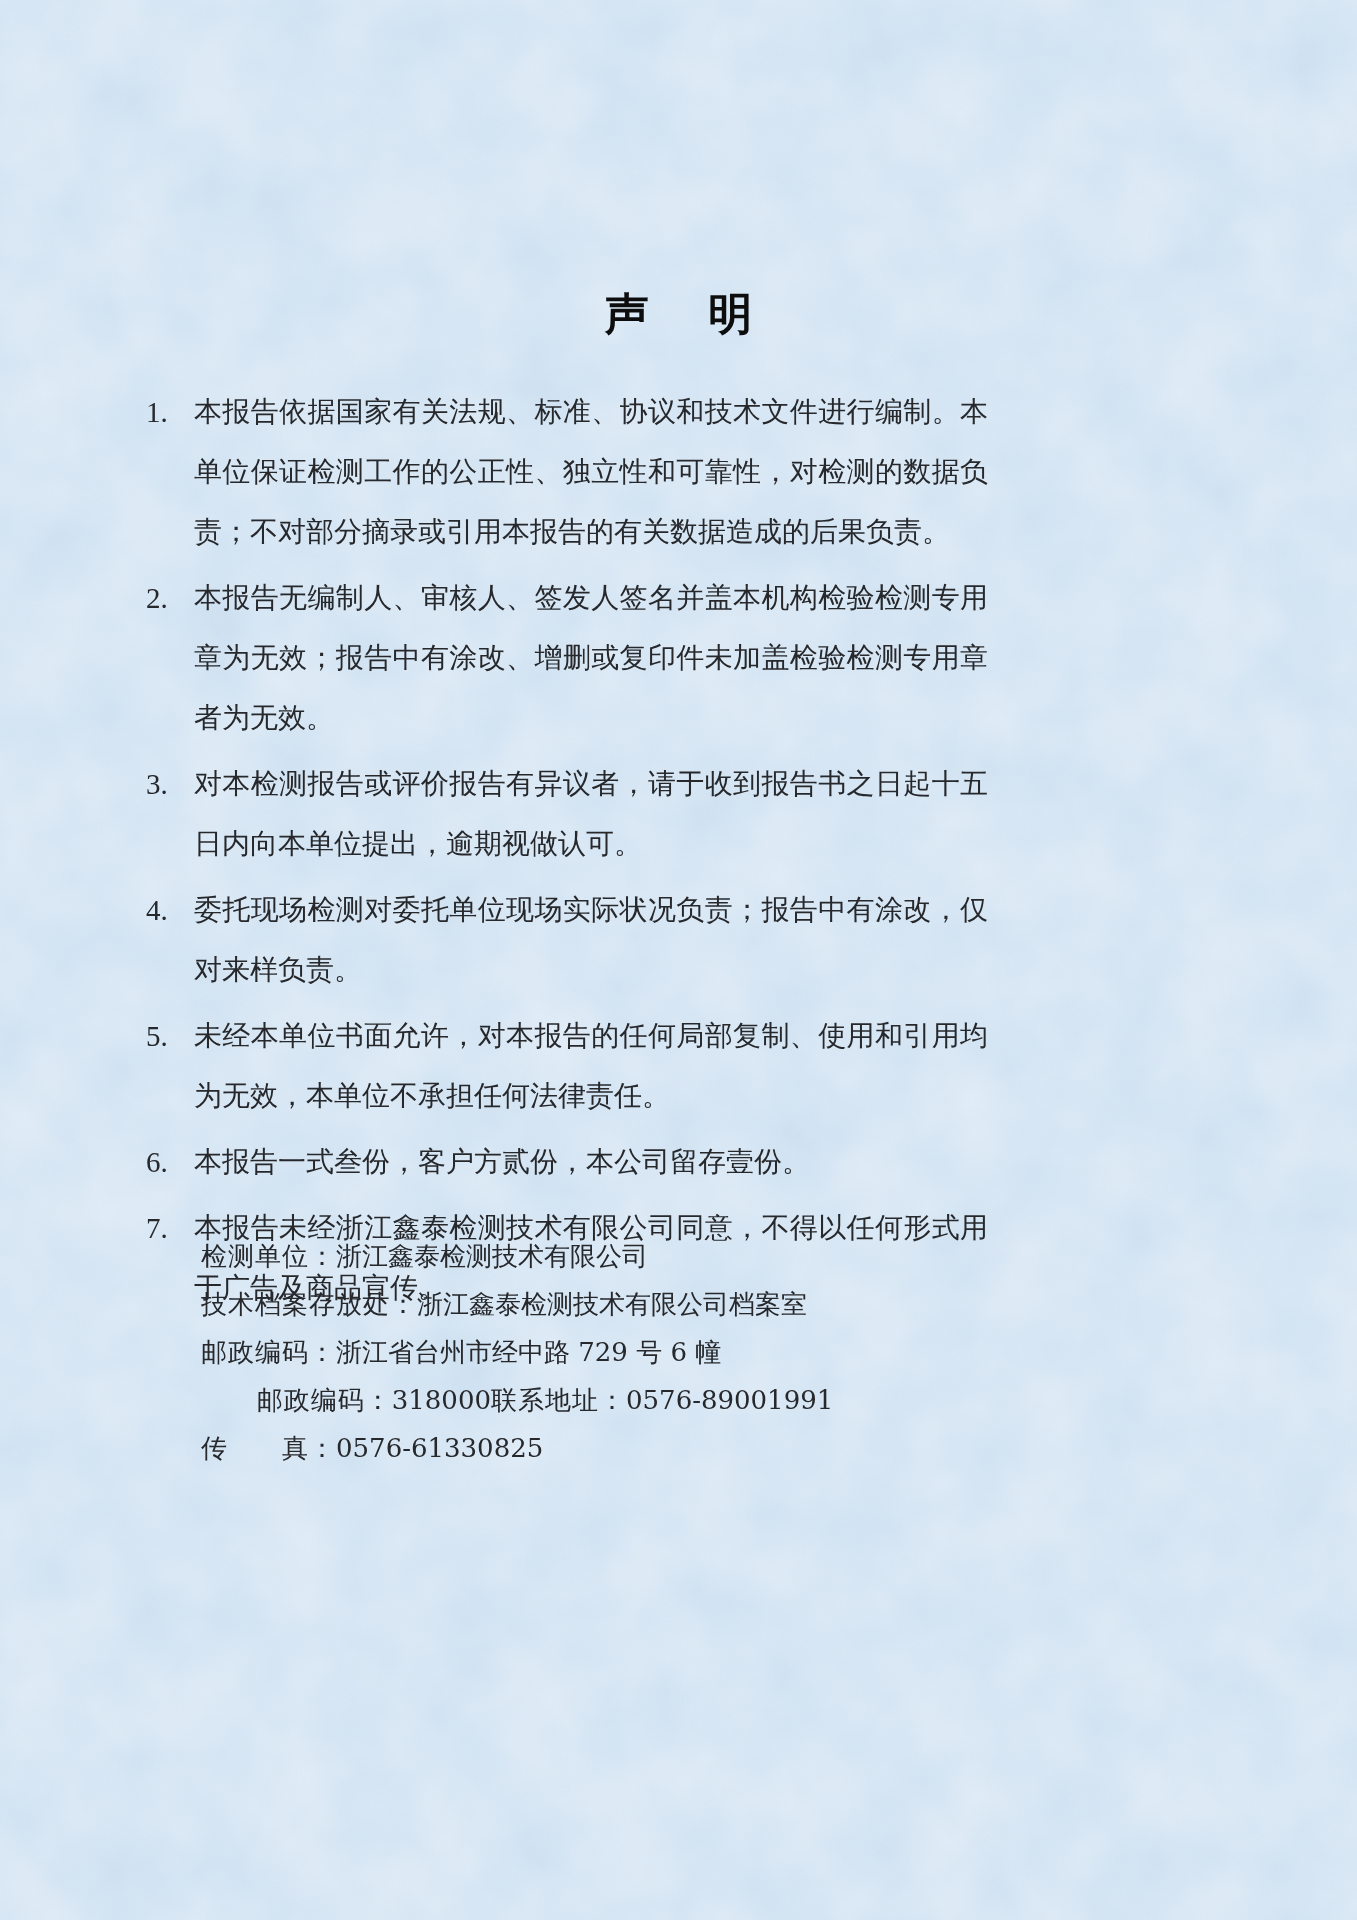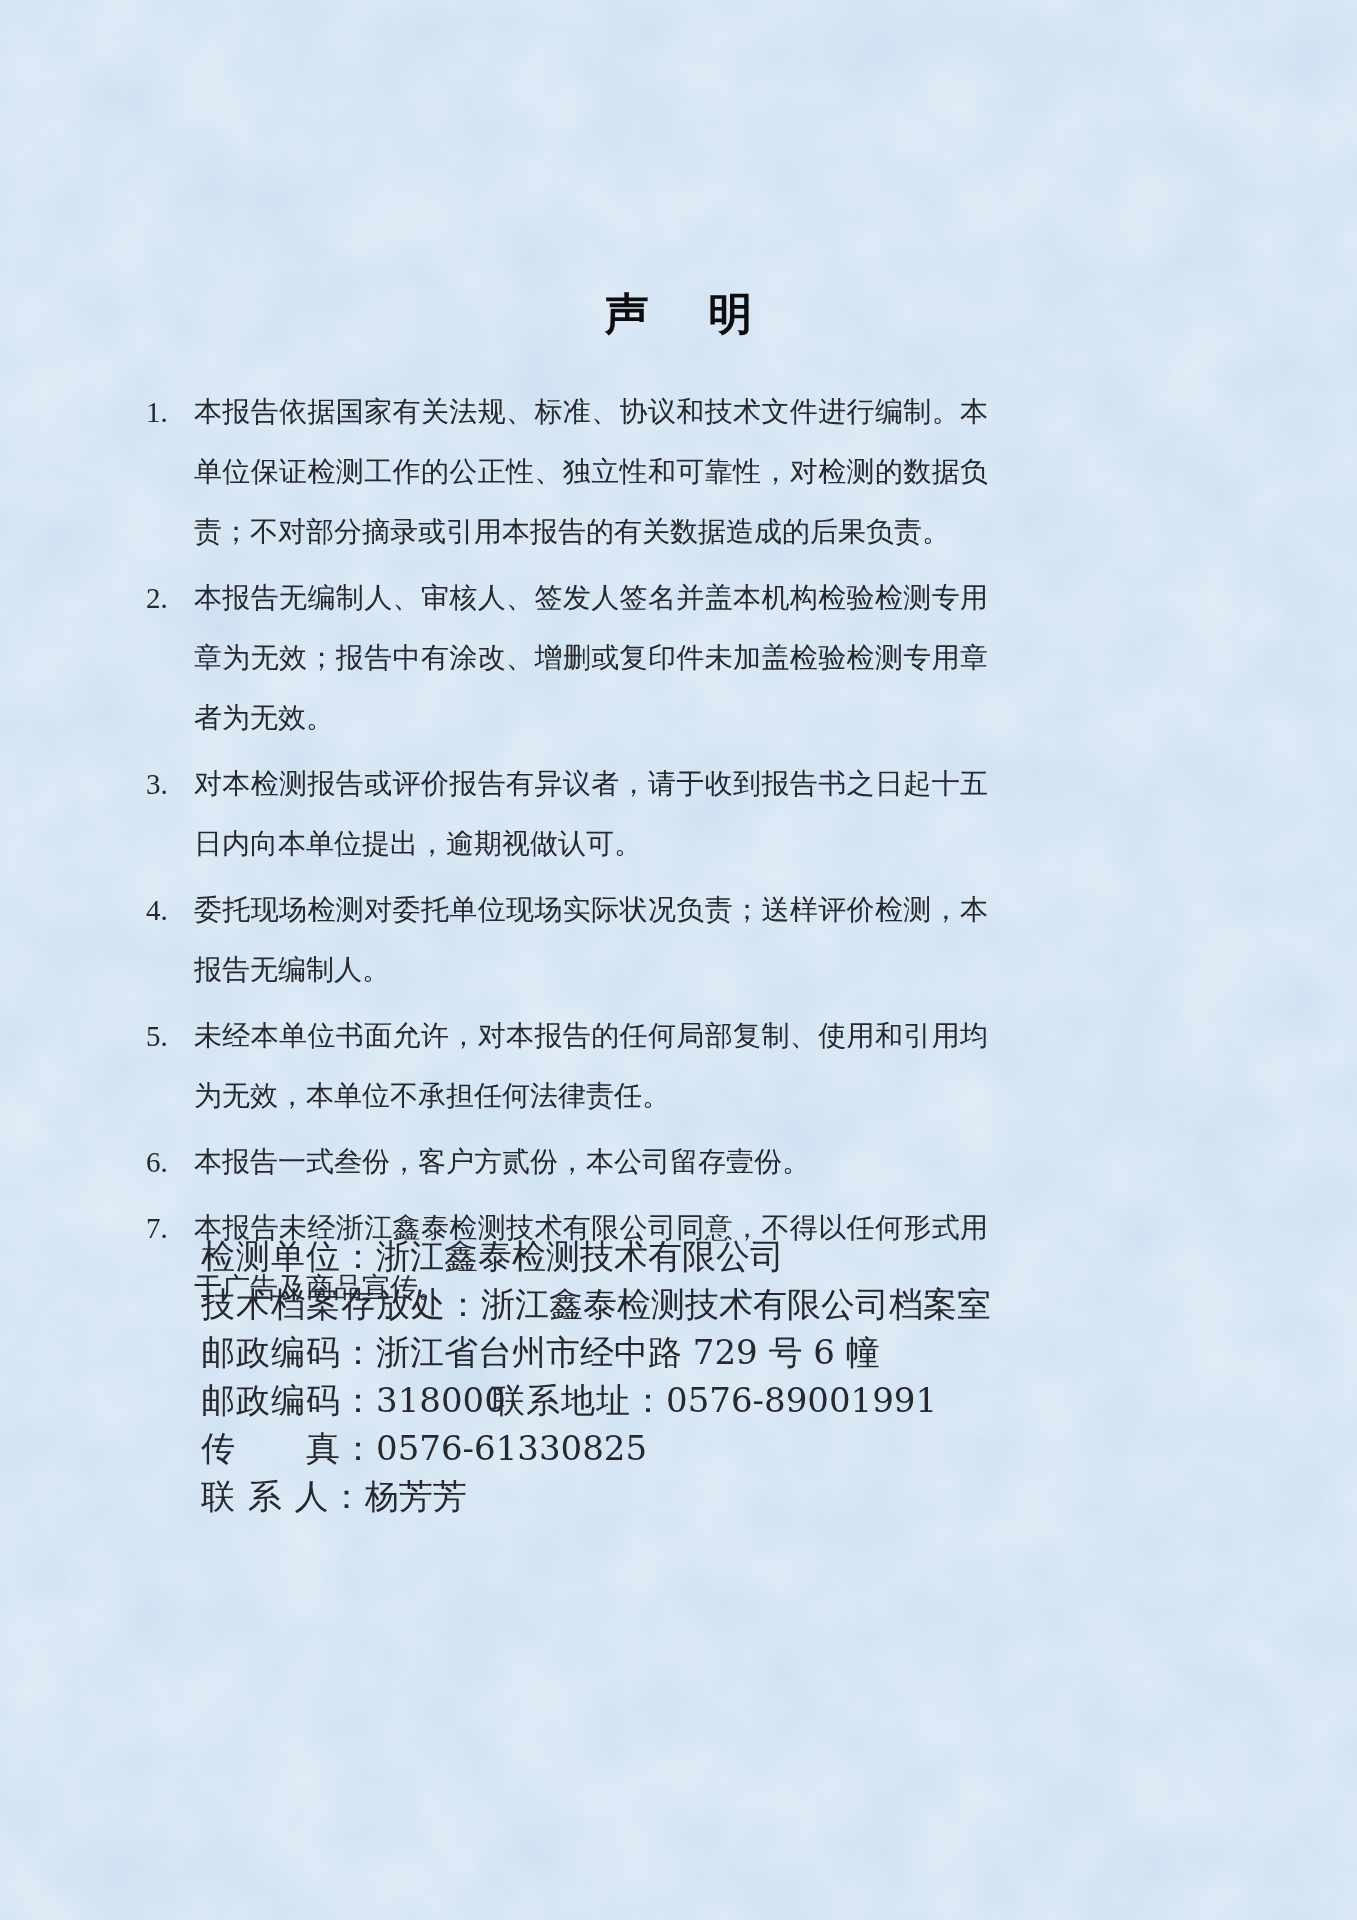--- a/index.html
+++ b/index.html
@@ -58,21 +58,21 @@
   }
   .stmt .txt {
     flex: 1 1 auto;
     text-align: justify;
     font-family: Liberation Serif, serif;
   }
   .contact {
     position: absolute;
     left: 201px;
     top: 1232px;
-    font-size: 34px;
+    font-size: 26px;
   }
   .contact .row {
     line-height: 48px;
     white-space: nowrap;
   }
   .contact .pair-left {
     display: inline-block;
     width: 290px;
     text-align: right;
   }
@@ -116,21 +116,21 @@
       <div class="stmt">
         <span class="num">2.</span>
         <div class="txt">本报告无编制人、审核人、签发人签名并盖本机构检验检测专用章为无效；报告中有涂改、增删或复印件未加盖检验检测专用章者为无效。</div>
       </div>
       <div class="stmt">
         <span class="num">3.</span>
         <div class="txt">对本检测报告或评价报告有异议者，请于收到报告书之日起十五日内向本单位提出，逾期视做认可。</div>
       </div>
       <div class="stmt">
         <span class="num">4.</span>
-        <div class="txt">委托现场检测对委托单位现场实际状况负责；送样评价检测，本报告无编制人。</div>
+        <div class="txt">委托现场检测对委托单位现场实际状况负责；报告中有涂改，仅对来样负责。</div>
       </div>
       <div class="stmt">
         <span class="num">5.</span>
         <div class="txt">未经本单位书面允许，对本报告的任何局部复制、使用和引用均为无效，本单位不承担任何法律责任。</div>
       </div>
       <div class="stmt">
         <span class="num">6.</span>
         <div class="txt">本报告一式叁份，客户方贰份，本公司留存壹份。</div>
       </div>
       <div class="stmt">
@@ -148,19 +148,16 @@
       </div>
       <div class="row">
         <span class="label">邮政编码：</span><span>浙江省台州市经中路 729 号 6 幢</span>
       </div>
       <div class="row">
         <span class="pair-left"><span class="label">邮政编码：</span><span>318000</span></span><span class="label">联系地址：</span><span>0576-89001991</span>
       </div>
       <div class="row">
         <span class="label">传　　真：</span><span>0576-61330825</span>
       </div>
-      <div class="row">
-        <span class="label">联 系 人：</span><span>杨芳芳</span>
-      </div>
     </div>
 
   </div>
 </div>
 
 </body></html>

